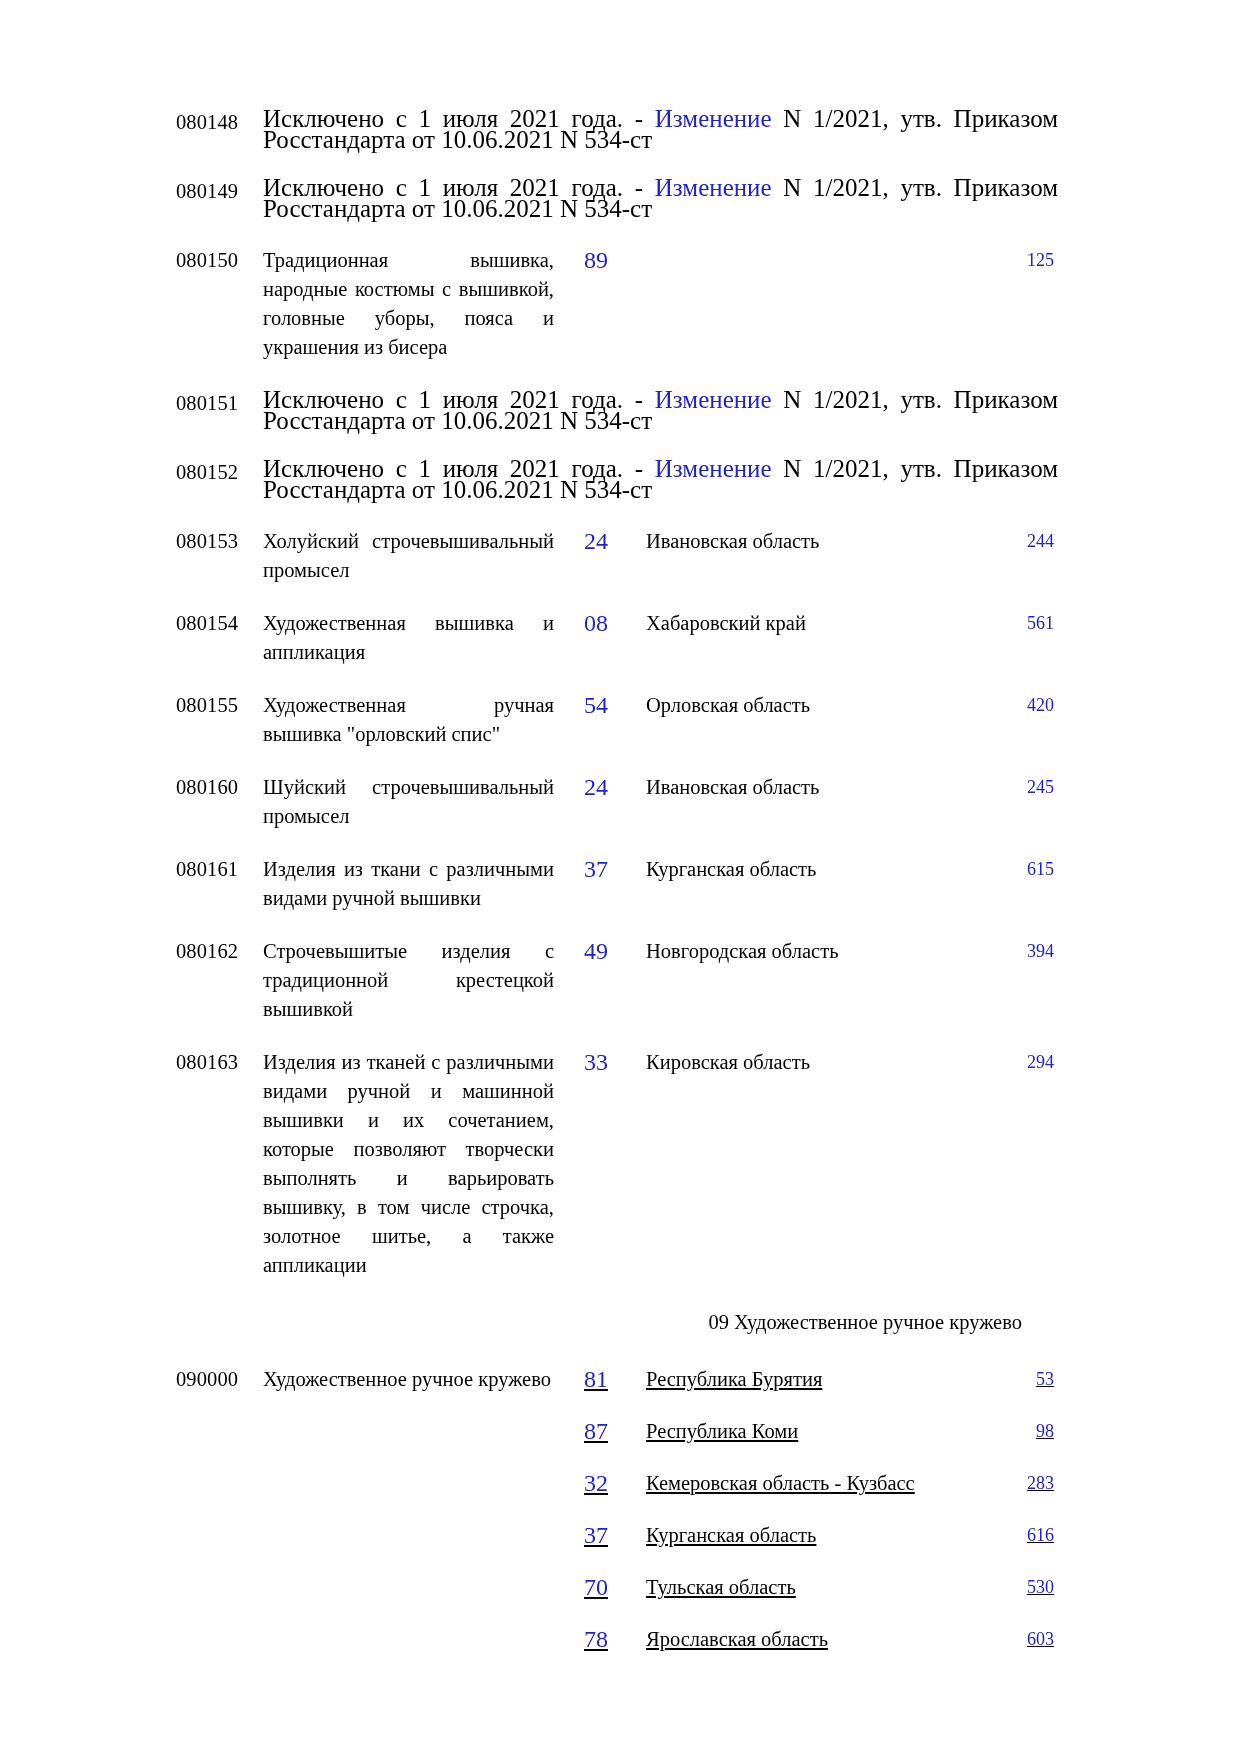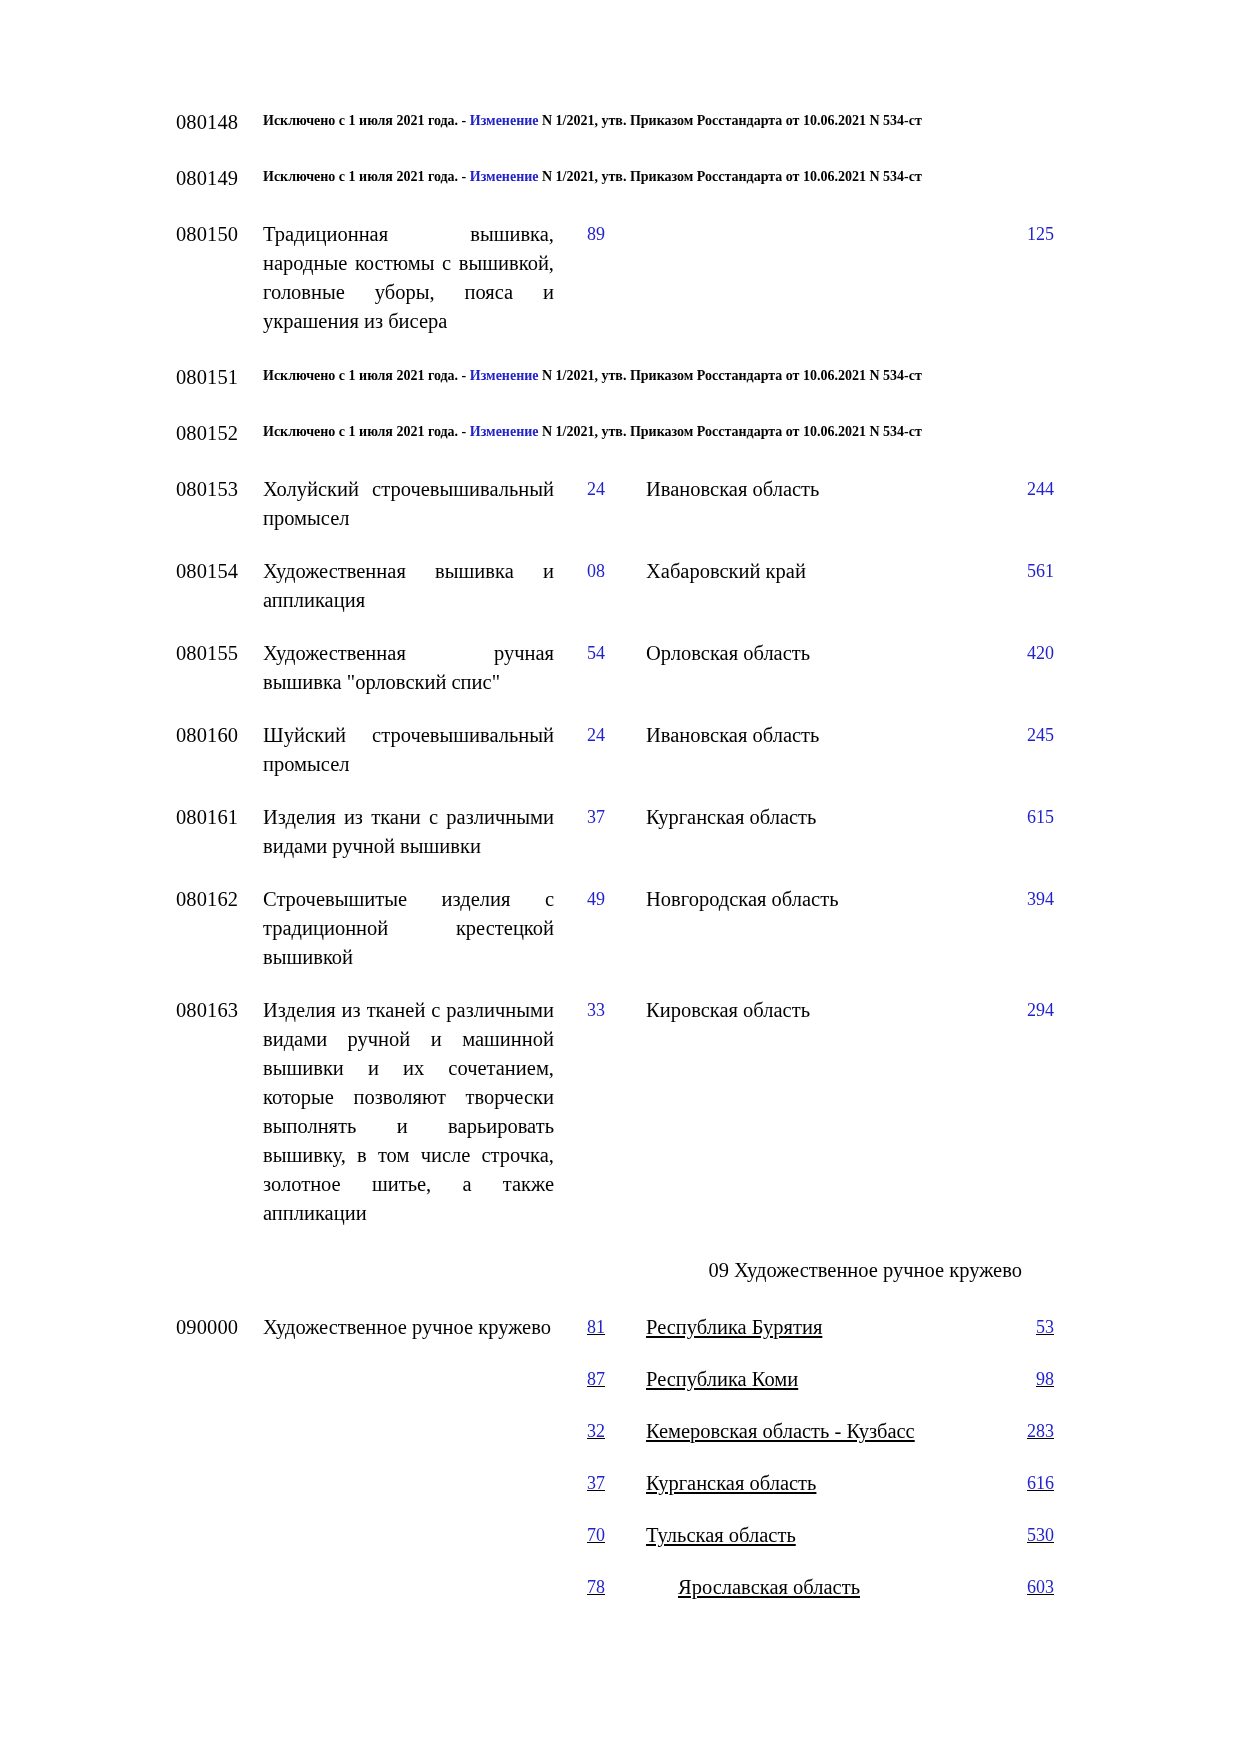--- a/index.html
+++ b/index.html
@@ -55,21 +55,21 @@
     box-sizing: border-box;
     hyphens: none;
   }
   
   .col-desc.just {
     text-align: justify;
   }
 
   .col-reg {
     flex: 0 0 78px;
-    font-size: 18px;
+    font-size: 24px;
     line-height: 29px;
     color: #2222cc;
     text-align: center;
     padding-left: 6px;
     box-sizing: border-box;
   }
 
   .col-name {
     flex: 0 0 320px;
     font-size: 20.5px;
@@ -85,28 +85,27 @@
     line-height: 29px;
     color: #2222cc;
     text-align: right;
     padding-right: 6px;
     box-sizing: border-box;
   }
 
   
   .row-note .col-note {
     flex: 1 1 auto;
-    font-size: 14px;
-    line-height: 26px;
+    font-size: 25px;
+    line-height: 21px;
     padding-left: 9px;
     text-align: justify;
     text-align-last: left;
     box-sizing: border-box;
     padding-right: 2px;
-    font-weight: bold;
   }
   .lnk {
     color: #2222cc;
   }
 
   
   .section-head {
     text-align: right;
     font-size: 20.5px;
     line-height: 29px;
@@ -127,21 +126,21 @@
   .group-right {
     flex: 1 1 auto;
     text-decoration: underline;
   }
   .sub-row {
     display: flex;
     align-items: flex-start;
     width: 100%;
     margin-bottom: 23px;
   }
-  .sub-row:last-child { margin-bottom: 8px; gap: 32px; }
+  .sub-row:last-child { margin-bottom: 8px; }
 </style>
 </head>
 <body>
 
 <div class="page">
 
   <div class="rows">
 
     <div class="row row-note">
       <div class="col-code">080148</div>

